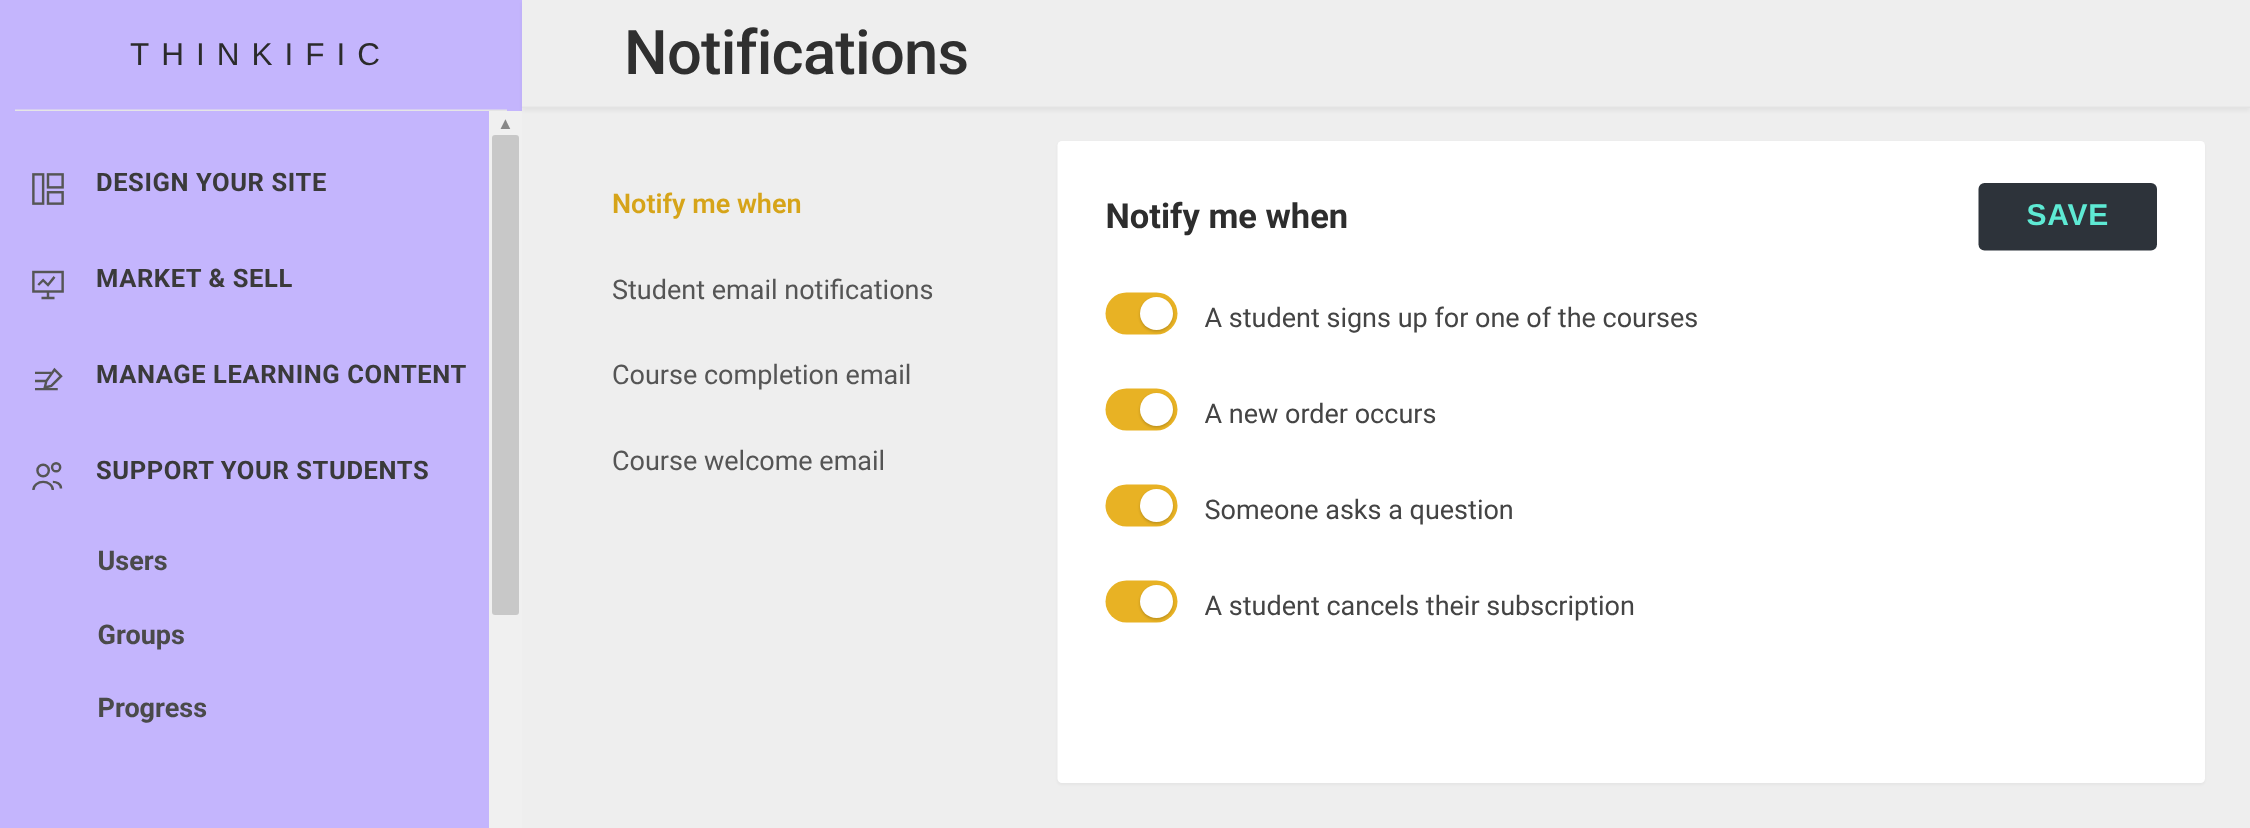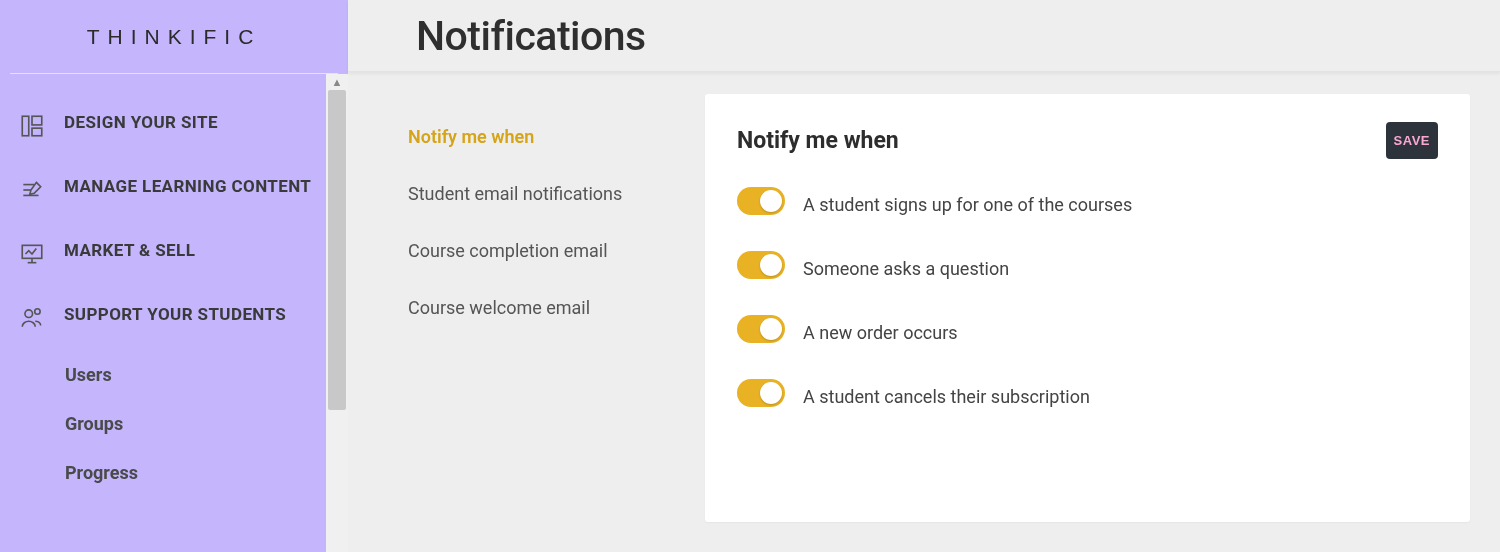--- a/index.html
+++ b/index.html
@@ -169,25 +169,25 @@
       align-items: center;
       margin-bottom: 28px;
     }
     .card-title {
       font-size: 23px;
       font-weight: 700;
       color: #2d2d2d;
     }
     .save-btn {
       background: #2d333a;
-      color: #f9a8d4;
+      color: #5eead4;
       font-weight: 700;
-      font-size: 13px;
+      font-size: 20px;
       letter-spacing: 0.5px;
-      padding: 11px 8px;
+      padding: 11px 32px;
       border: none;
       border-radius: 4px;
       cursor: pointer;
     }
     .toggle-row {
       display: flex;
       align-items: flex-end;
       gap: 18px;
       margin-bottom: 36px;
     }
@@ -227,49 +227,49 @@
 
     <div class="nav-item">
       <span class="nav-icon">
         <svg viewBox="0 0 24 24">
             <rect x="3" y="3" width="6" height="18"></rect>
             <rect x="12" y="3" width="9" height="8"></rect>
             <rect x="12" y="14" width="9" height="7"></rect>
           </svg>
       </span>
       <span class="nav-label">DESIGN YOUR SITE</span>
+    </div>
+
+    <div class="nav-item">
+      <span class="nav-icon">
+        <svg viewBox="0 0 24 24">
+            <rect x="3" y="4" width="18" height="12"></rect>
+            <path d="M6 12l3-3 3 3 4-5"></path>
+            <path d="M12 16v4"></path>
+            <path d="M8 20h8"></path>
+          </svg>
+      </span>
+      <span class="nav-label">MARKET &amp; SELL</span>
     </div>
 
     <div class="nav-item">
       <span class="nav-icon">
         <svg viewBox="0 0 24 24">
             <path d="M4 7h10"></path>
             <path d="M4 12h7"></path>
             <path d="M4 17h14"></path>
             <path d="M16 5l4 4-6 6-4 1 1-4z"></path>
           </svg>
       </span>
       <span class="nav-label">MANAGE LEARNING CONTENT</span>
     </div>
 
     <div class="nav-item">
       <span class="nav-icon">
         <svg viewBox="0 0 24 24">
-            <rect x="3" y="4" width="18" height="12"></rect>
-            <path d="M6 12l3-3 3 3 4-5"></path>
-            <path d="M12 16v4"></path>
-            <path d="M8 20h8"></path>
-          </svg>
-      </span>
-      <span class="nav-label">MARKET &amp; SELL</span>
-    </div>
-
-    <div class="nav-item">
-      <span class="nav-icon">
-        <svg viewBox="0 0 24 24">
             <circle cx="9" cy="8" r="3.5"></circle>
             <circle cx="17" cy="6" r="2.5"></circle>
             <path d="M3 20c0-3 3-5 6-5s6 2 6 5"></path>
             <path d="M15 15c2 0 5 1 5 4"></path>
           </svg>
       </span>
       <span class="nav-label">SUPPORT YOUR STUDENTS</span>
     </div>
 
     <div class="sub-nav">
@@ -308,27 +308,27 @@
       <div class="toggle-row">
         <div class="toggle">
             <div class="toggle-knob"></div>
           </div>
         <span class="toggle-label">A student signs up for one of the courses</span>
       </div>
       <div class="toggle-row">
         <div class="toggle">
             <div class="toggle-knob"></div>
           </div>
-        <span class="toggle-label">Someone asks a question</span>
+        <span class="toggle-label">A new order occurs</span>
       </div>
       <div class="toggle-row">
         <div class="toggle">
             <div class="toggle-knob"></div>
           </div>
-        <span class="toggle-label">A new order occurs</span>
+        <span class="toggle-label">Someone asks a question</span>
       </div>
       <div class="toggle-row">
         <div class="toggle">
             <div class="toggle-knob"></div>
           </div>
         <span class="toggle-label">A student cancels their subscription</span>
       </div>
     </div>
   </div>
 </main>

